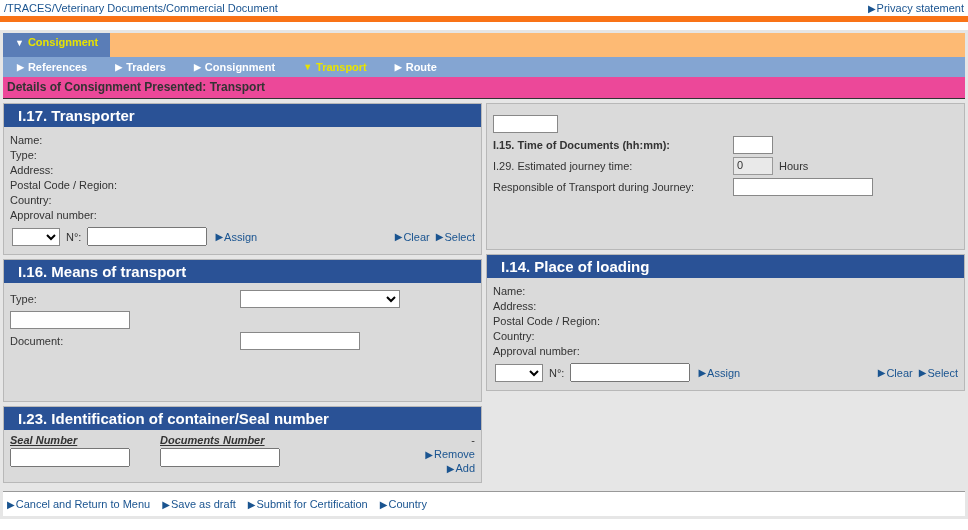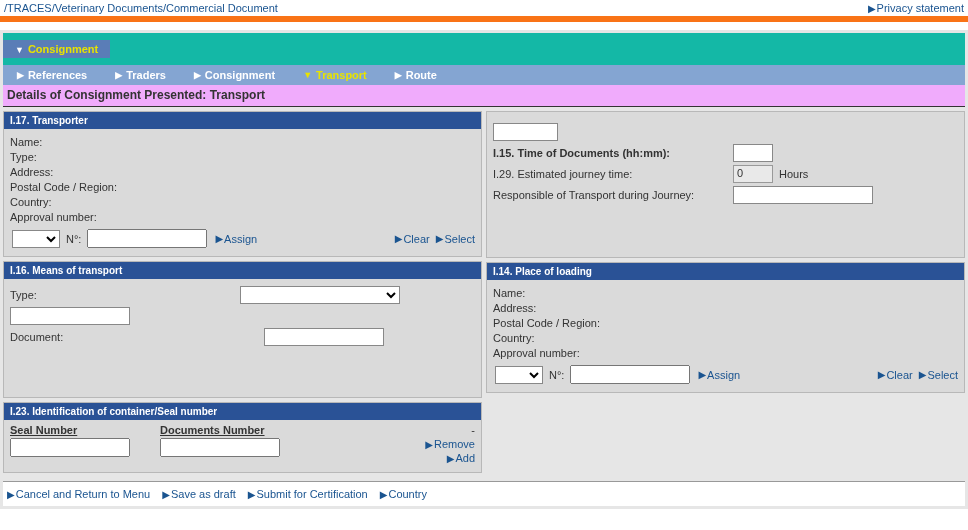--- a/index.html
+++ b/index.html
@@ -22,24 +22,23 @@
   .privacy { color: #1a5490; text-decoration: none; }
   .arrow { color: #1a5490; font-size: 10px; }
   .privacy .arrow, .topbar .arrow { margin-right: 1px; }
 
   .content {
     background: #e6e6e6;
     padding: 3px;
     margin-top: 8px;
   }
   .tabbar-main {
-    background: #14b8a6;
-    height: 32px;
-    display: flex;
-    align-items: center;
+    background: #fdba74;
+    height: 24px;
+    display: flex;
   }
   .tab-main {
     background: #5a7db7;
     color: #e8e300;
     padding: 3px 12px;
     font-weight: bold;
     font-size: 11px;
   }
   .tab-main .tri { color: #fff; margin-right: 4px; font-size: 9px;}
   .tabbar-sub {
@@ -55,21 +54,21 @@
     font-size: 11px;
     padding: 0 14px;
     display: flex;
     align-items: center;
     cursor: pointer;
   }
   .tab-sub.active { color: #e8e300; }
   .tab-sub .tri { color: #fff; margin-right: 4px; font-size: 9px; }
 
   .section-title {
-    background: #f0abfc;
+    background: #ec4899;
     font-weight: bold;
     font-size: 12px;
     padding: 3px 4px 4px 4px;
     color: #333;
     border-bottom: 1px solid #333;
     margin-bottom: 4px;
   }
 
   .panels {
     display: flex;
@@ -77,22 +76,22 @@
   }
   .col { flex: 1; display: flex; flex-direction: column; gap: 4px; }
   .panel {
     background: #dadada;
     border: 1px solid #b8b8b8;
   }
   .panel-header {
     background: #2a5296;
     color: #fff;
     font-weight: bold;
-    font-size: 10px;
-    padding: 3px 6px;
+    font-size: 15px;
+    padding: 3px 14px;
   }
   .panel-body {
     padding: 4px 6px 8px 6px;
   }
   .panel-body.noheader { padding-top: 8px; }
   .field-row {
     display: flex;
     align-items: center;
     margin: 3px 0;
   }
@@ -136,21 +135,21 @@
   .no-row {
     display: flex;
     align-items: center;
     gap: 6px;
   }
   .seal-cols {
     display: flex;
     gap: 30px;
   }
   .seal-col { display: flex; flex-direction: column; gap: 2px; }
-  .seal-head { font-weight: bold; text-decoration: underline; }
+  .seal-head { font-weight: bold; text-decoration: underline; font-style: italic; }
   .seal-actions {
     margin-left: auto;
     display: flex;
     flex-direction: column;
     align-items: flex-end;
     gap: 2px;
   }
   .dash { color:#333; }
   .footer {
     background: #fff;
@@ -260,21 +259,21 @@
         <div class="panel-header">I.16. Means of transport</div>
         <div class="panel-body">
           <div class="field-row">
             <span class="label" style="width:230px">Type:</span>
             <select style="width:160px"></select>
           </div>
           <div class="field-row">
             <input type="text" style="width: 120px;">
           </div>
           <div class="field-row">
-            <span class="label" style="width:254px">Document:</span>
+            <span class="label" style="width:230px">Document:</span>
             <input type="text" style="width: 120px;">
           </div>
           <div style="height:40px"></div>
         </div>
       </div>
 
       <div class="panel">
         <div class="panel-header">I.23. Identification of container/Seal number</div>
         <div class="panel-body">
           <div style="display:flex; align-items:flex-start;">

